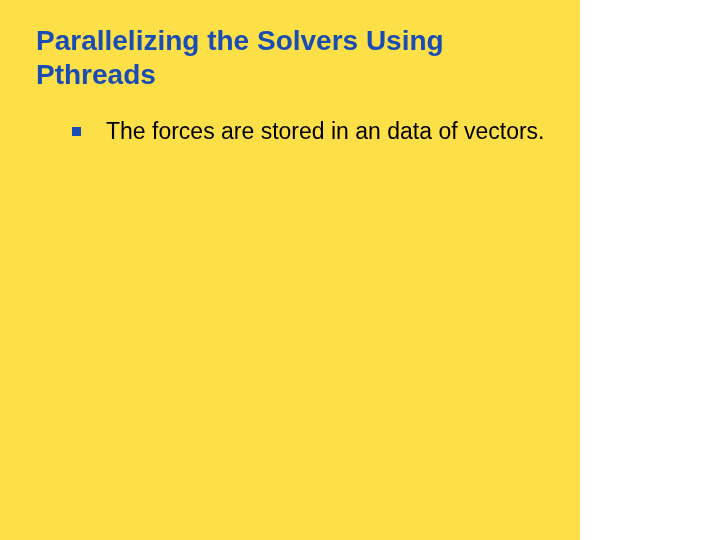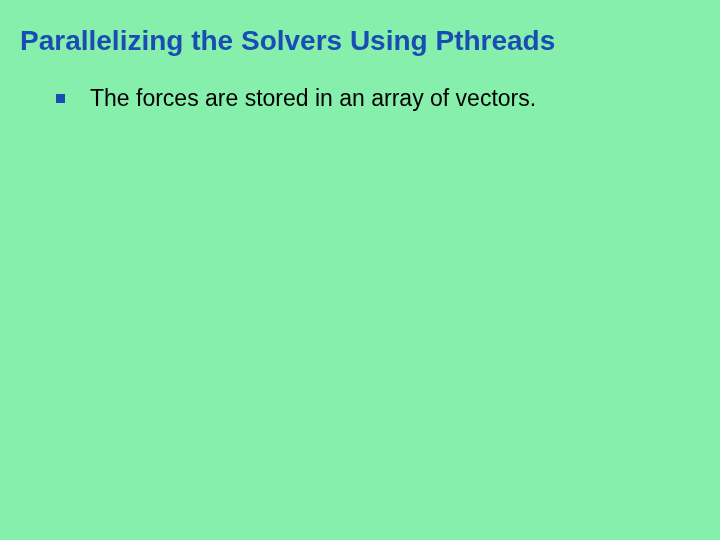--- a/index.html
+++ b/index.html
@@ -1,21 +1,21 @@
 <!DOCTYPE html>
 <html><head>
 <meta charset="utf-8">
 <style>
   * { margin: 0; padding: 0; box-sizing: border-box; }
   html, body { width: 720px; height: 540px; background: #fff; font-family: Arial, Helvetica, sans-serif; }
   .slide {
-    width: 720px;
+    width: 580px;
     height: 540px;
-    background: #86efac;
-    padding: 24px 28px 24px 12px;
+    background: #fde047;
+    padding: 24px 28px 24px 28px;
     position: relative;
   }
   .title {
     color: #1a4db3;
     font-size: 28px;
     font-weight: bold;
     line-height: 1.2;
     margin-bottom: 26px;
     margin-left: 8px;
   }
@@ -47,16 +47,16 @@
   <h1 class="title">Parallelizing the Solvers Using Pthreads</h1>
   <ul class="bullets">
     <li class="bullet-item">
       <span class="bullet-marker"></span>
     </li>
     <li class="bullet-item">
       <span class="bullet-marker"></span>
     </li>
     <li class="bullet-item">
       <span class="bullet-marker"></span>
-      <span>The forces are stored in an array of vectors.</span>
+      <span>The forces are stored in an data of vectors.</span>
     </li>
   </ul>
 </div>
 
 </body></html>

